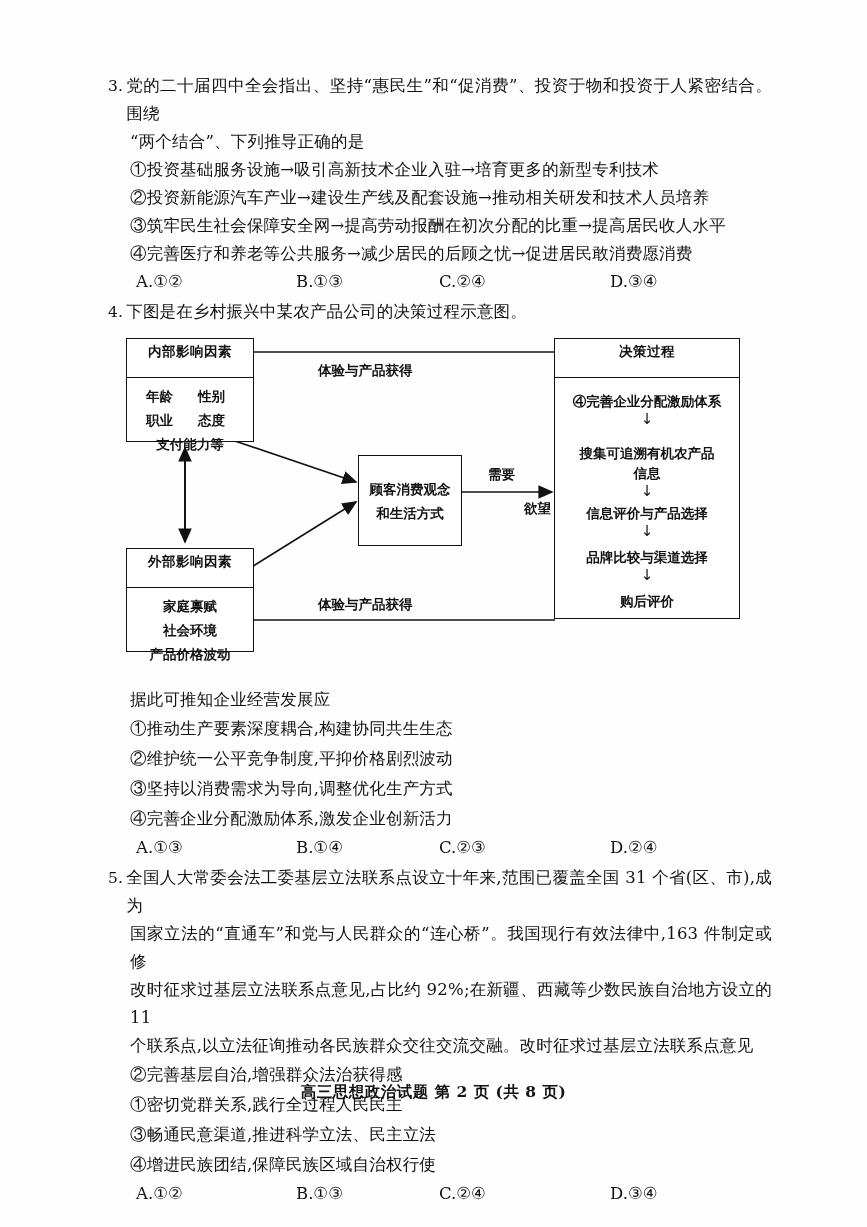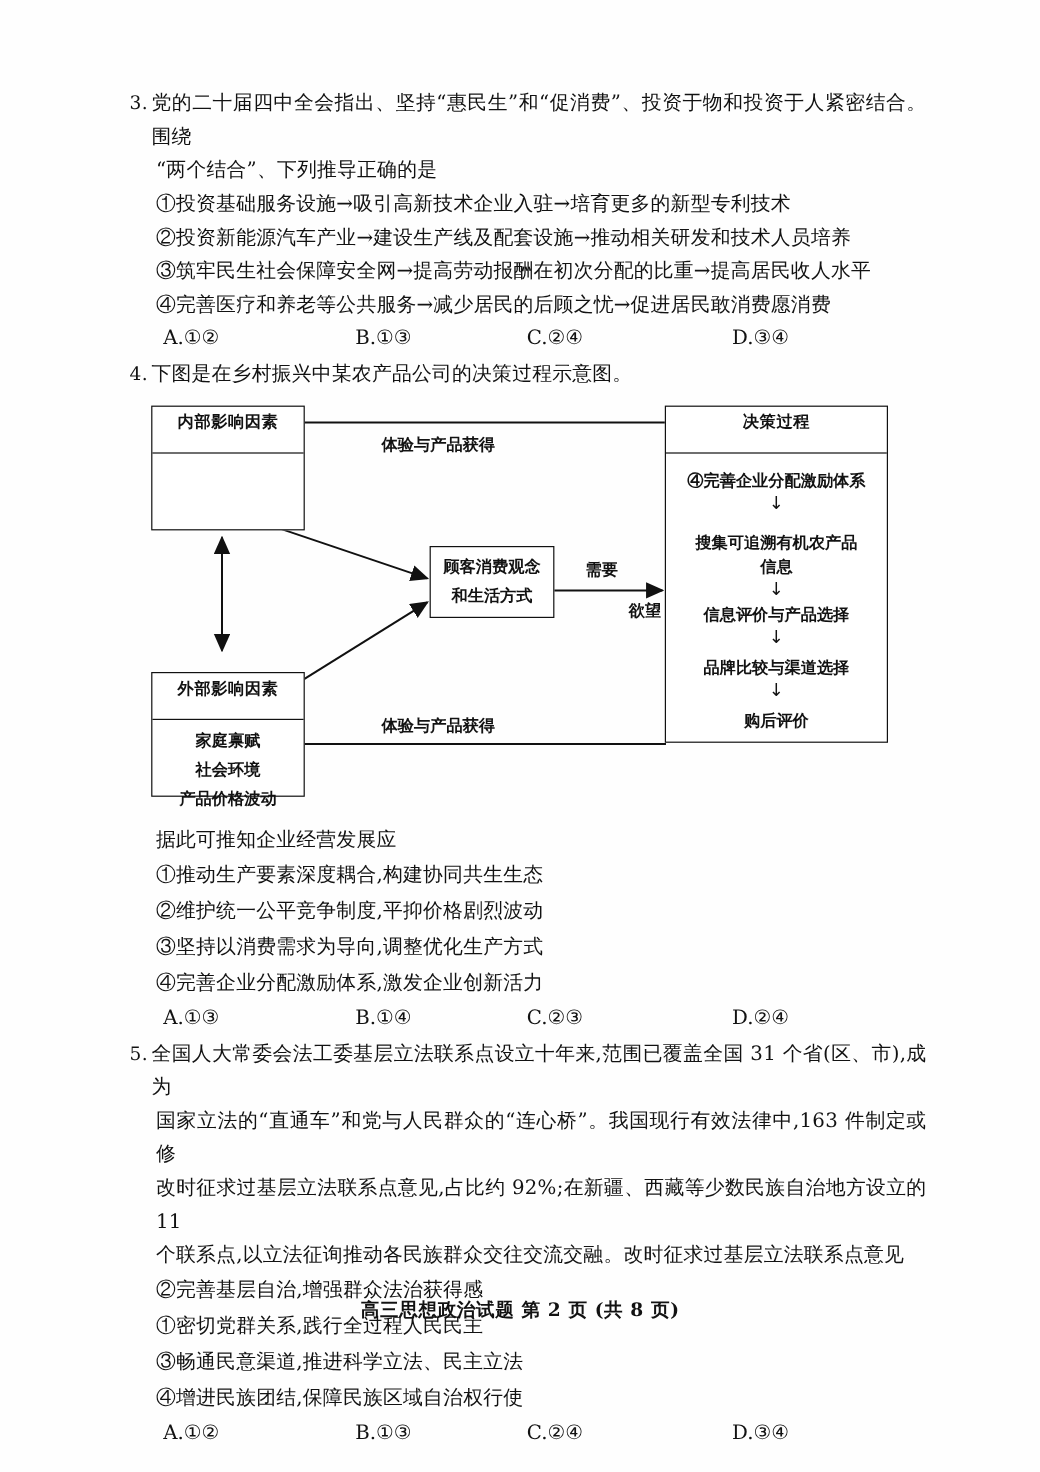--- a/index.html
+++ b/index.html
@@ -206,32 +206,41 @@
           <path d="M118,253 L248,172" stroke="#111" stroke-width="1.7" fill="none" marker-end="url(#ah)"></path>
 
           <path d="M77,118 L77,212" stroke="#111" stroke-width="1.7" fill="none" marker-end="url(#ah)"></path>
           <path d="M77,212 L77,118" stroke="#111" stroke-width="1.7" fill="none" marker-end="url(#ah)"></path>
 
           <path d="M352,162 L444,162" stroke="#111" stroke-width="1.7" fill="none" marker-end="url(#ah)"></path>
         </svg>
 
         <div class="dbox" style="left:18px; top:8px; width:128px; height:104px;">
           <div class="dbox-head">内部影响因素</div>
+          <div class="dbox-body">
+            <div class="dline pair">
+              <span>年龄</span><span>性别</span>
+            </div>
+            <div class="dline pair">
+              <span>职业</span><span>态度</span>
+            </div>
+            <div class="dline">支付能力等</div>
+          </div>
         </div>
 
-        <div class="dbox" style="left:18px; top:218px; width:128px; height:104px;margin-top:12px;">
+        <div class="dbox" style="left:18px; top:218px; width:128px; height:104px;">
           <div class="dbox-head">外部影响因素</div>
           <div class="dbox-body">
             <div class="dline">家庭禀赋</div>
             <div class="dline">社会环境</div>
             <div class="dline">产品价格波动</div>
           </div>
         </div>
 
-        <div class="simplebox" style="left:250px; top:125px; width:104px; height:60px;">
+        <div class="simplebox" style="left:250px; top:125px; width:104px; height:91px;">
           <div>顾客消费观念</div>
           <div>和生活方式</div>
         </div>
 
         <div class="dbox" style="left:446px; top:8px; width:186px; height:281px;">
           <div class="dbox-head">决策过程</div>
           <div class="steps" style="top:52px;">
             <div class="step">④完善企业分配激励体系</div>
             <div class="arrowglyph">↓</div>
           </div>

